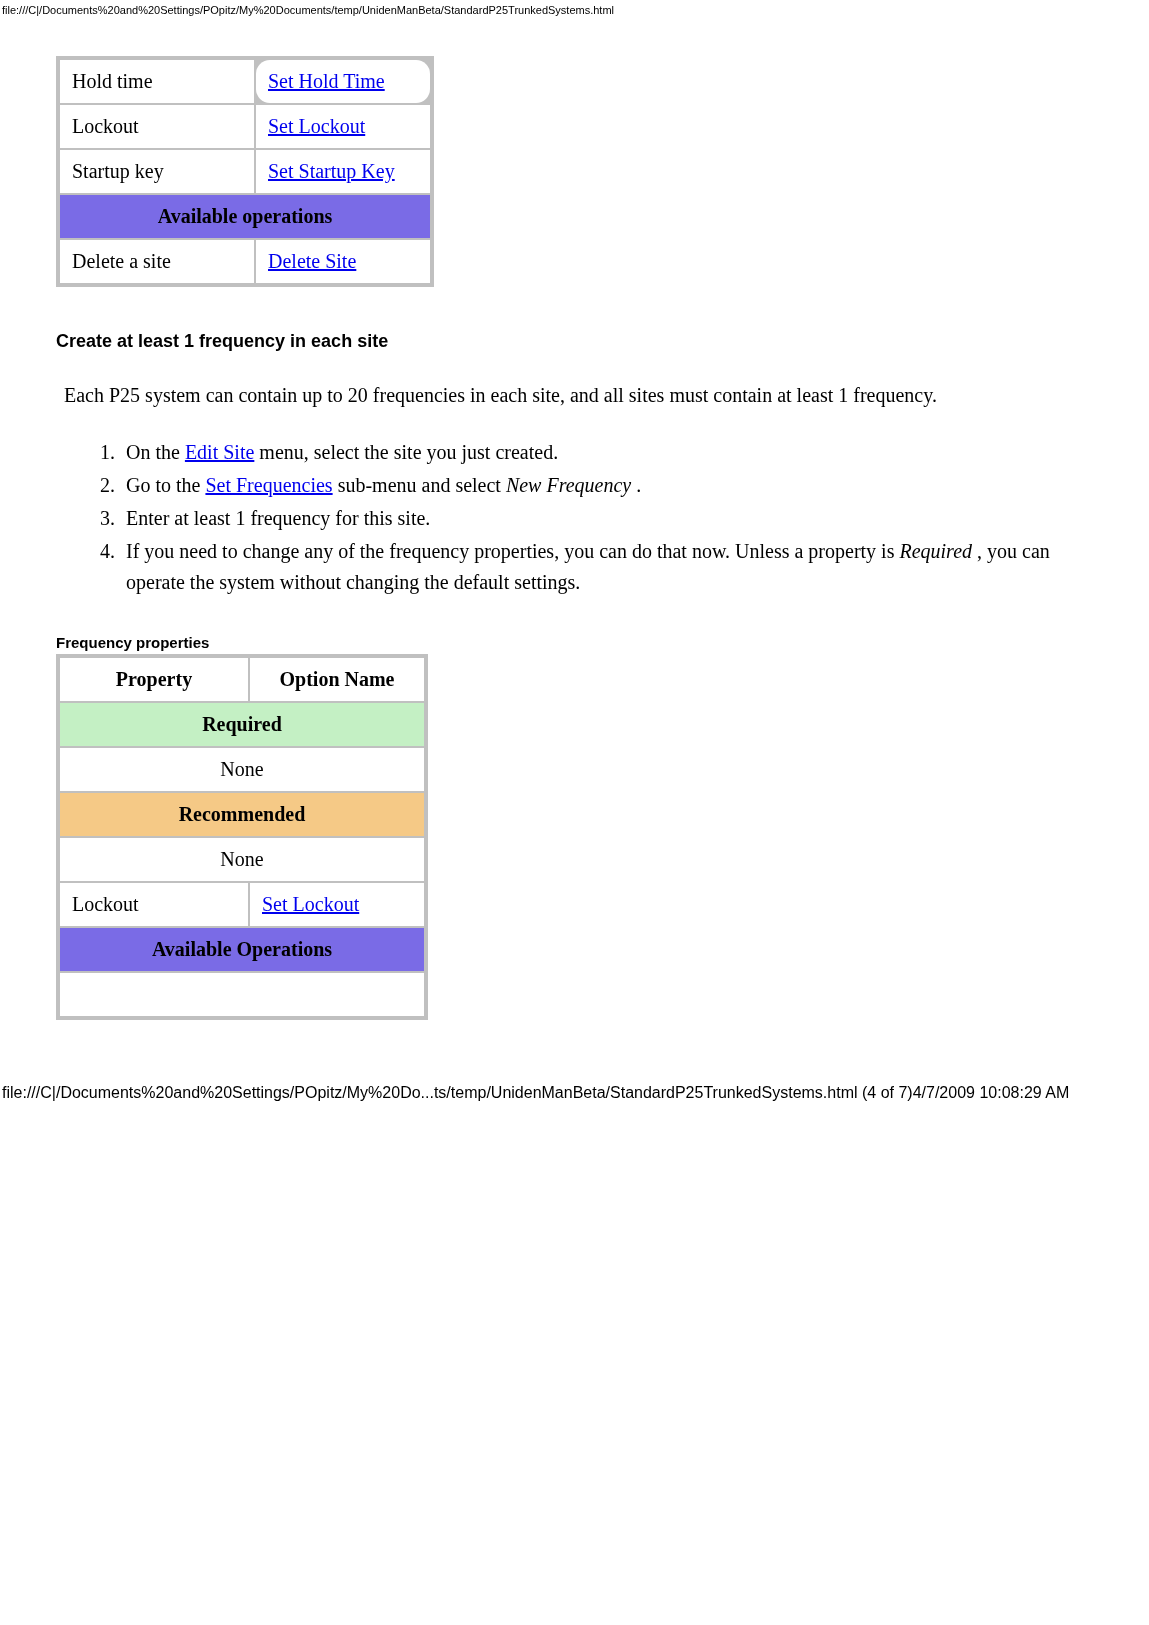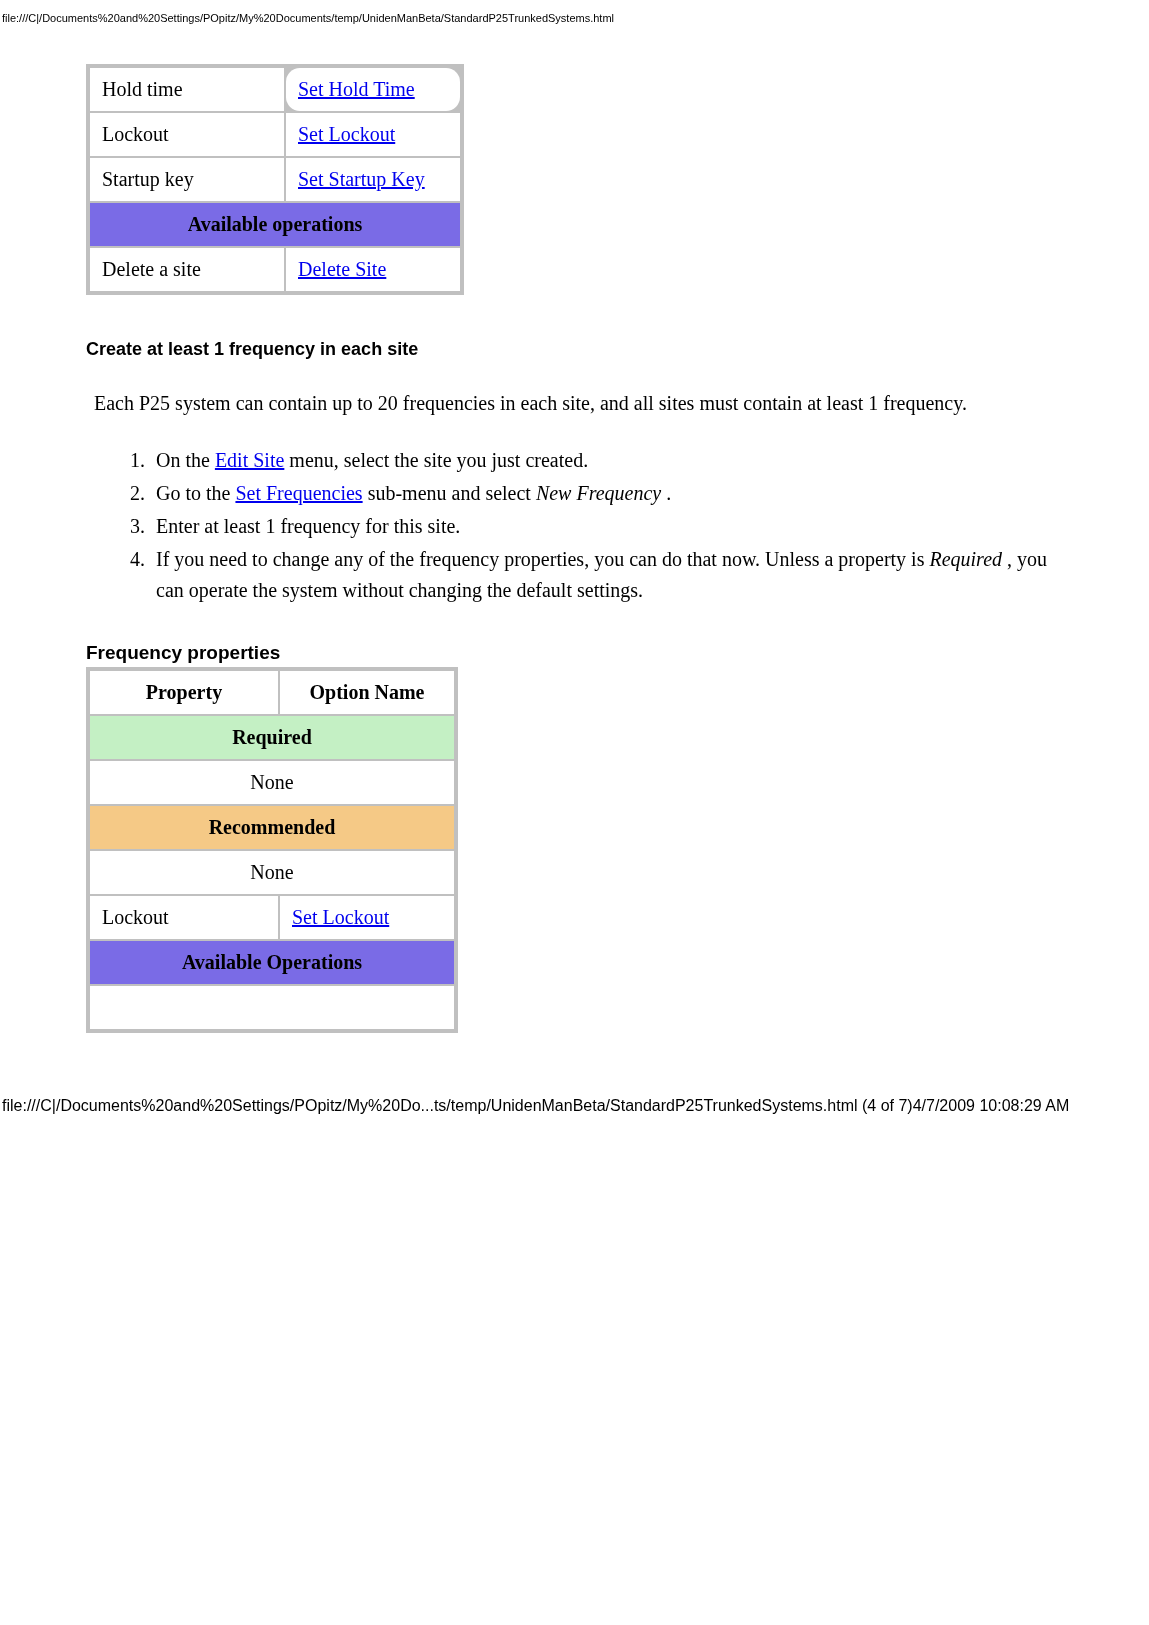--- a/index.html
+++ b/index.html
@@ -7,25 +7,25 @@
     font-size: 20px;
     margin: 0;
     padding: 0;
     color: #000;
     background: #fff;
     width: 1149px;
   }
   .url-header {
     font-family: Arial, Helvetica, sans-serif;
     font-size: 11px;
-    padding: 12px 0 0 2px;
+    padding: 4px 0 0 2px;
     color: #000;
   }
   .content {
-    padding: 0 78px 0 86px;
+    padding: 0 78px 0 56px;
     box-sizing: border-box;
   }
   table.props {
     border-collapse: separate;
     border-spacing: 2px;
     border: 2px solid #c0c0c0;
     background: #c0c0c0;
     margin-top: 40px;
   }
   table.props2 {
@@ -77,21 +77,21 @@
   }
   h3.sec {
     font-family: Arial, Helvetica, sans-serif;
     font-weight: bold;
     font-size: 18px;
     margin: 44px 0 0 0;
   }
   h4.sub {
     font-family: Arial, Helvetica, sans-serif;
     font-weight: bold;
-    font-size: 19px;
+    font-size: 15px;
     margin: 36px 0 0 0;
   }
   p.body {
     margin: 28px 0 0 8px;
     line-height: 1.55;
   }
   ol.steps {
     margin: 26px 0 0 0;
     padding-left: 64px;
     line-height: 1.55;

